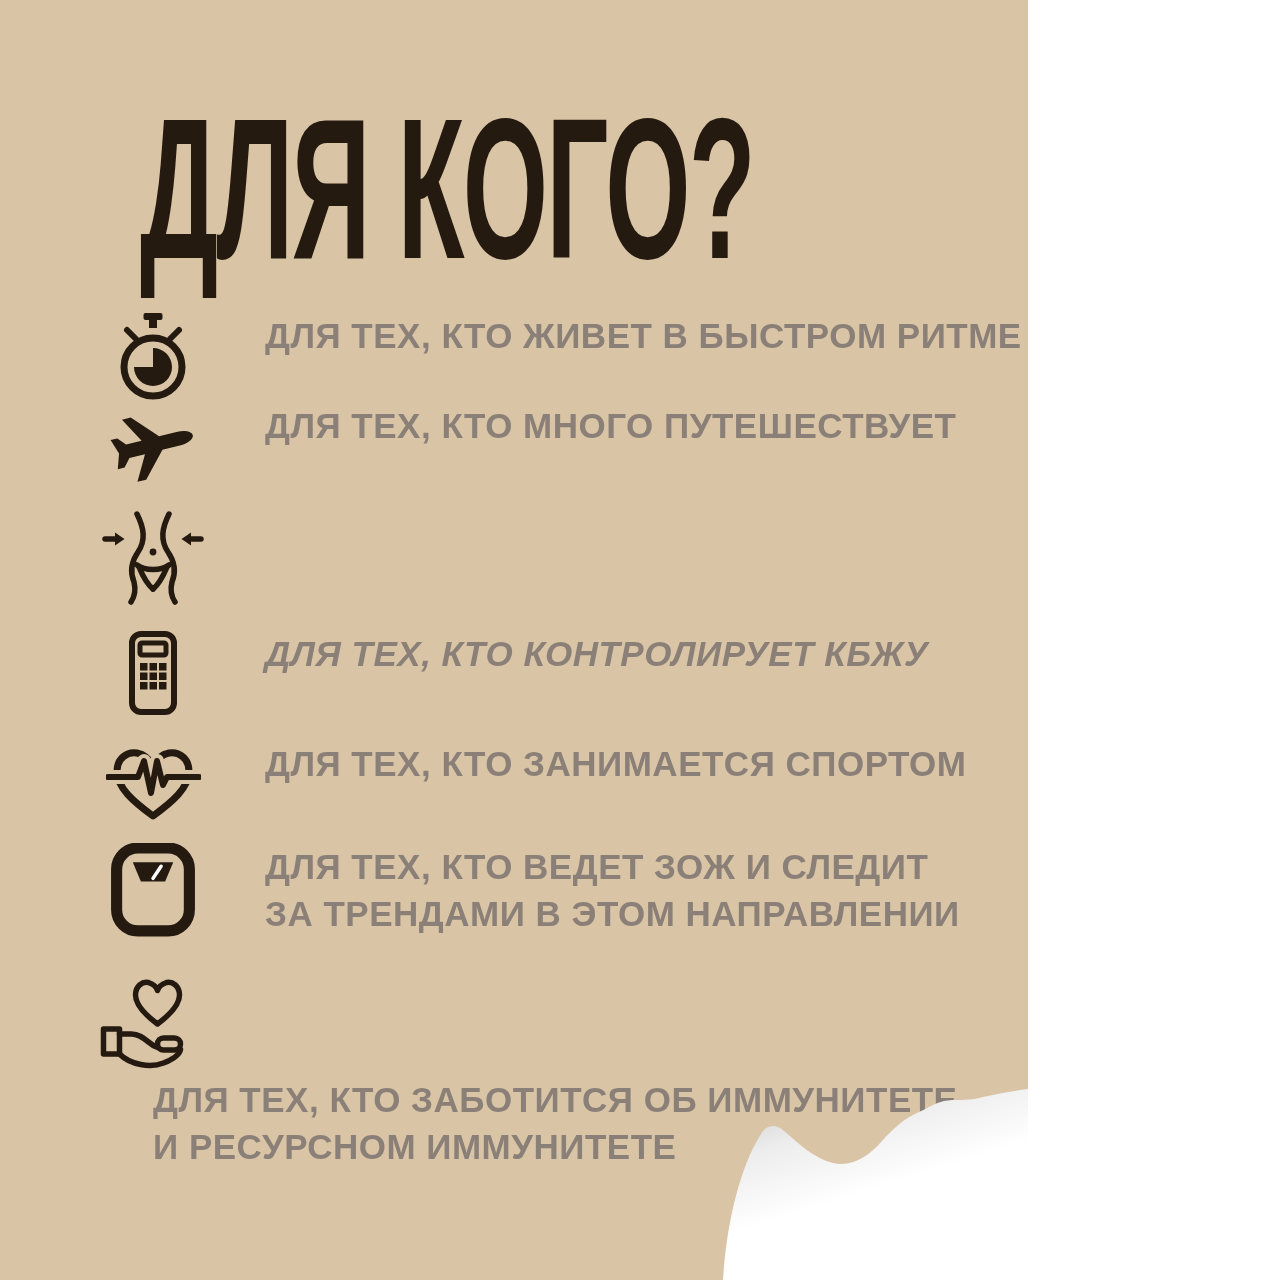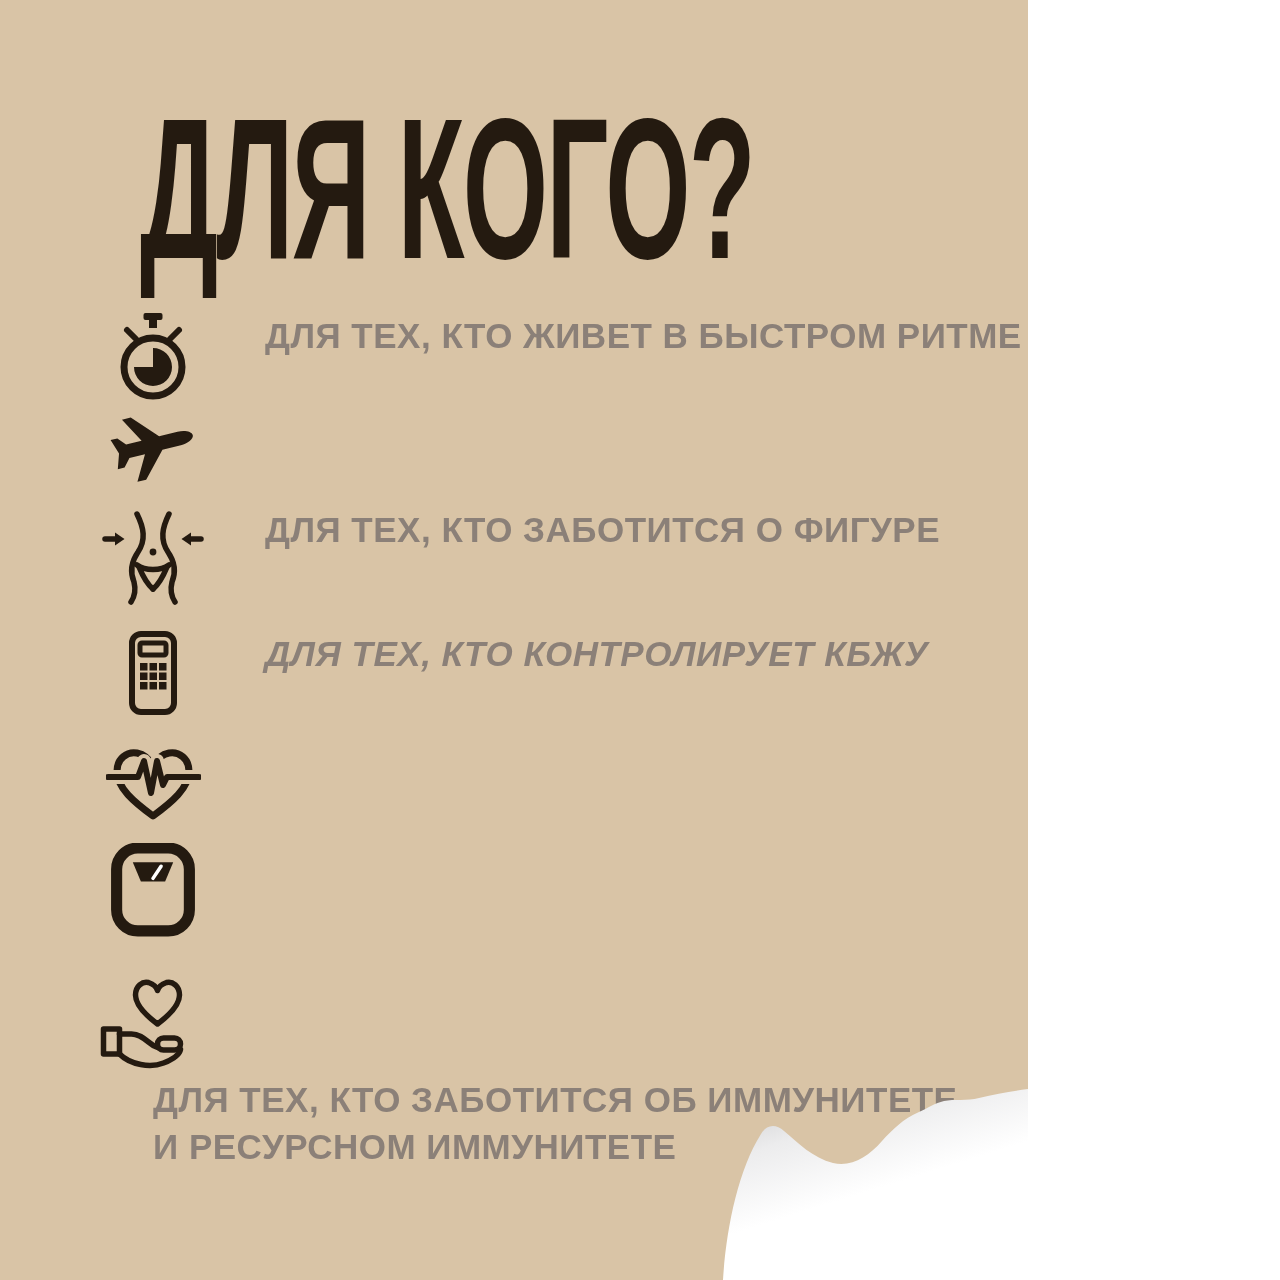--- a/index.html
+++ b/index.html
@@ -63,40 +63,42 @@
         </div>
     </div>
       <div class="row" style="top: 402px; height: 90px;">
       <div class="icon-box">
           <svg width="92" height="86" viewBox="0 0 92 86">
       <g transform="rotate(-14 46 43)">
         <path d="M87 43 C87 39 80 36 73 36 L54 36 L31 11 L22 11 L36 36 L20 36 L13 28 L6 28 L11 43 L6 58 L13 58 L20 50 L36 50 L22 75 L31 75 L54 50 L73 50 C80 50 87 47 87 43 Z" fill="currentColor"></path>
       </g>
     </svg>
         </div>
+      <div class="row-text">
+          <div>ДЛЯ ТЕХ, КТО МНОГО ПУТЕШЕСТВУЕТ</div>
+        </div>
     </div>
       <div class="row" style="top: 506px; height: 108px;">
       <div class="icon-box">
           <svg width="104" height="104" viewBox="0 0 104 104">
       <g stroke="currentColor" stroke-width="5.5" stroke-linecap="round" fill="none">
         <path d="M36 8 C43 22 45 34 37 46 C30 56 29 66 33 76 C35 84 34 90 30 96"></path>
         <path d="M68 8 C61 22 59 34 67 46 C74 56 75 66 71 76 C69 84 70 90 74 96"></path>
         <path d="M36 59 C44 65 60 65 68 59"></path>
         <path d="M38 61 C43 73 47 79 52 83"></path>
         <path d="M66 61 C61 73 57 79 52 83"></path>
         <path d="M4 33 L15 33"></path>
         <path d="M100 33 L89 33"></path>
       </g>
       <circle cx="52" cy="46" r="3.4" fill="currentColor"></circle>
       <path d="M14 26.5 L23.5 33 L14 39.5 Z" fill="currentColor"></path>
       <path d="M90 26.5 L80.5 33 L90 39.5 Z" fill="currentColor"></path>
     </svg>
         </div>
       <div class="row-text">
-          <div>ДЛЯ ТЕХ, КТО ЗАБОТИТСЯ О ФИГУРЕ</div>
         </div>
     </div>
       <div class="row" style="top: 630px; height: 96px; font-style: italic;">
       <div class="icon-box">
           <svg width="80" height="86" viewBox="0 0 80 86">
       <rect x="19" y="4" width="42" height="78" rx="9" stroke="currentColor" stroke-width="6" fill="none"></rect>
       <rect x="27" y="13" width="26" height="12" rx="2" stroke="currentColor" stroke-width="5" fill="none"></rect>
       <g fill="currentColor">
         <rect x="27" y="33" width="7.5" height="7.5"></rect>
               <rect x="36.5" y="33" width="7.5" height="7.5"></rect>
@@ -115,30 +117,35 @@
         </div>
     </div>
       <div class="row" style="top: 740px; height: 96px;">
       <div class="icon-box">
           <svg width="95" height="86" viewBox="0 0 95 86">
       <path d="M47 76 C28 62 11 48 11 31 C11 19 21 11 31 13 C38 14.5 44 20 47 26 C50 20 56 14.5 63 13 C73 11 83 19 83 31 C83 48 66 62 47 76 Z" stroke="currentColor" stroke-width="7" fill="none" stroke-linejoin="round"></path>
       <path d="M2 37 L32 37 L38 21 L45 53 L51 21 L57 45 L61 37 L93 37" stroke="var(--background)" stroke-width="14" fill="none" stroke-linejoin="round"></path>
       <path d="M2 37 L32 37 L38 21 L45 53 L51 21 L57 45 L61 37 L93 37" stroke="currentColor" stroke-width="6" fill="none" stroke-linejoin="round" stroke-linecap="round"></path>
     </svg>
         </div>
+      <div class="row-text">
+          <div>ДЛЯ ТЕХ, КТО ЗАНИМАЕТСЯ СПОРТОМ</div>
+        </div>
     </div>
       <div class="row" style="top: 843px; height: 110px;">
       <div class="icon-box">
           <svg width="92" height="96" viewBox="0 0 90 95">
       <rect x="9" y="5" width="72" height="82" rx="21" stroke="currentColor" stroke-width="11" fill="none"></rect>
       <path d="M25 19 L65 19 L57 38 L33 38 Z" fill="currentColor"></path>
       <path d="M53 23 L45 35" stroke="var(--splash)" stroke-width="3.5" stroke-linecap="round" fill="none"></path>
     </svg>
         </div>
       <div class="row-text">
+          <div>ДЛЯ ТЕХ, КТО ВЕДЕТ ЗОЖ И СЛЕДИТ</div>
+          <div>ЗА ТРЕНДАМИ В ЭТОМ НАПРАВЛЕНИИ</div>
         </div>
     </div>
       <div class="row" style="top: 976px; height: 110px; flex-direction: column;">
       <div class="icon-box">
           <svg width="106" height="100" viewBox="0 0 105 100">
       <g stroke="currentColor" stroke-width="5.5" fill="none" stroke-linecap="round" stroke-linejoin="round">
         <path d="M57 48 C45 39 35 29 35 19 C35 10 42 5 48 6.5 C52.5 8 56 11 57 14.5 C58 11 61.5 8 66 6.5 C72 5 79 10 79 19 C79 29 69 39 57 48 Z"></path>
         <rect x="3" y="53" width="16" height="25"></rect>
         <path d="M19 58 L31 58 C38 58 43 62 48 66 C51 68.5 54 70.5 57 71.5"></path>
         <rect x="57" y="62" width="23" height="12" rx="6"></rect>

